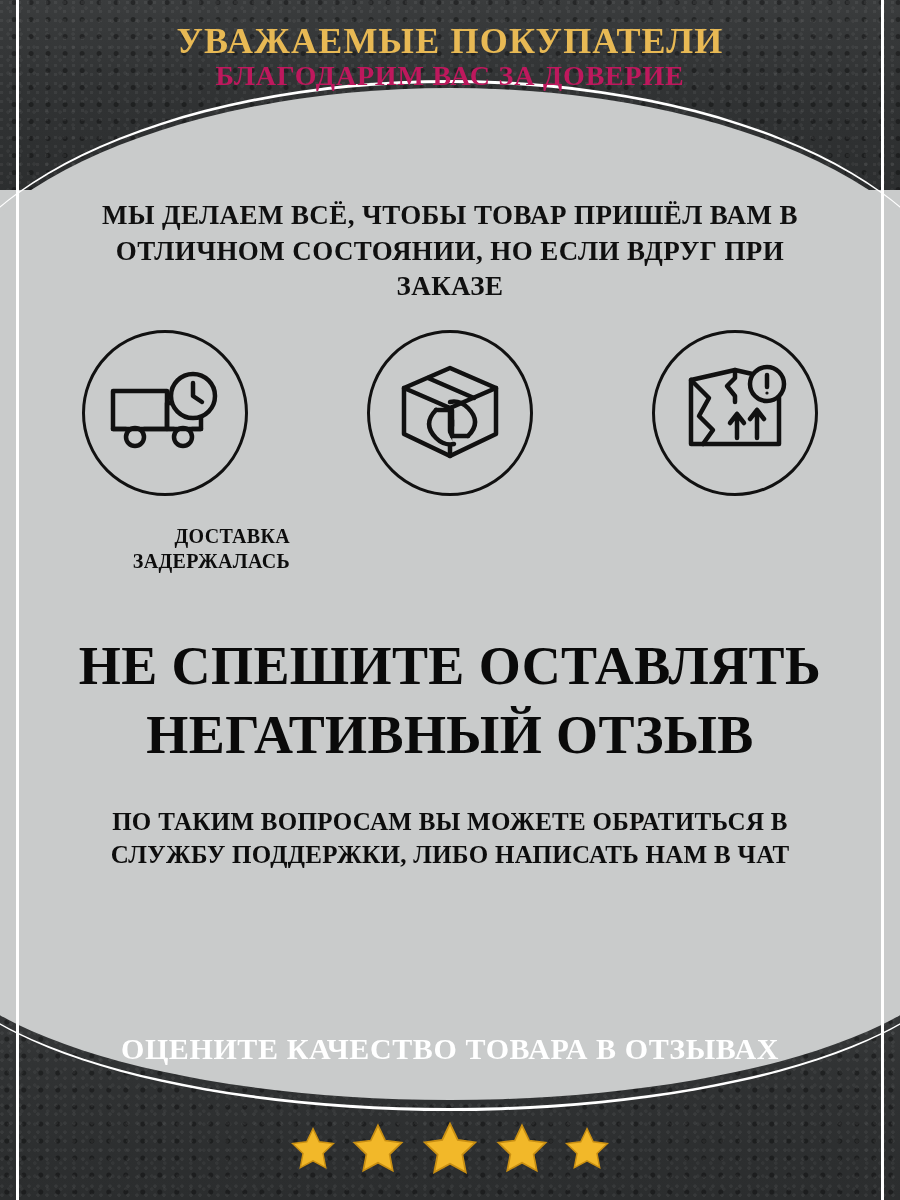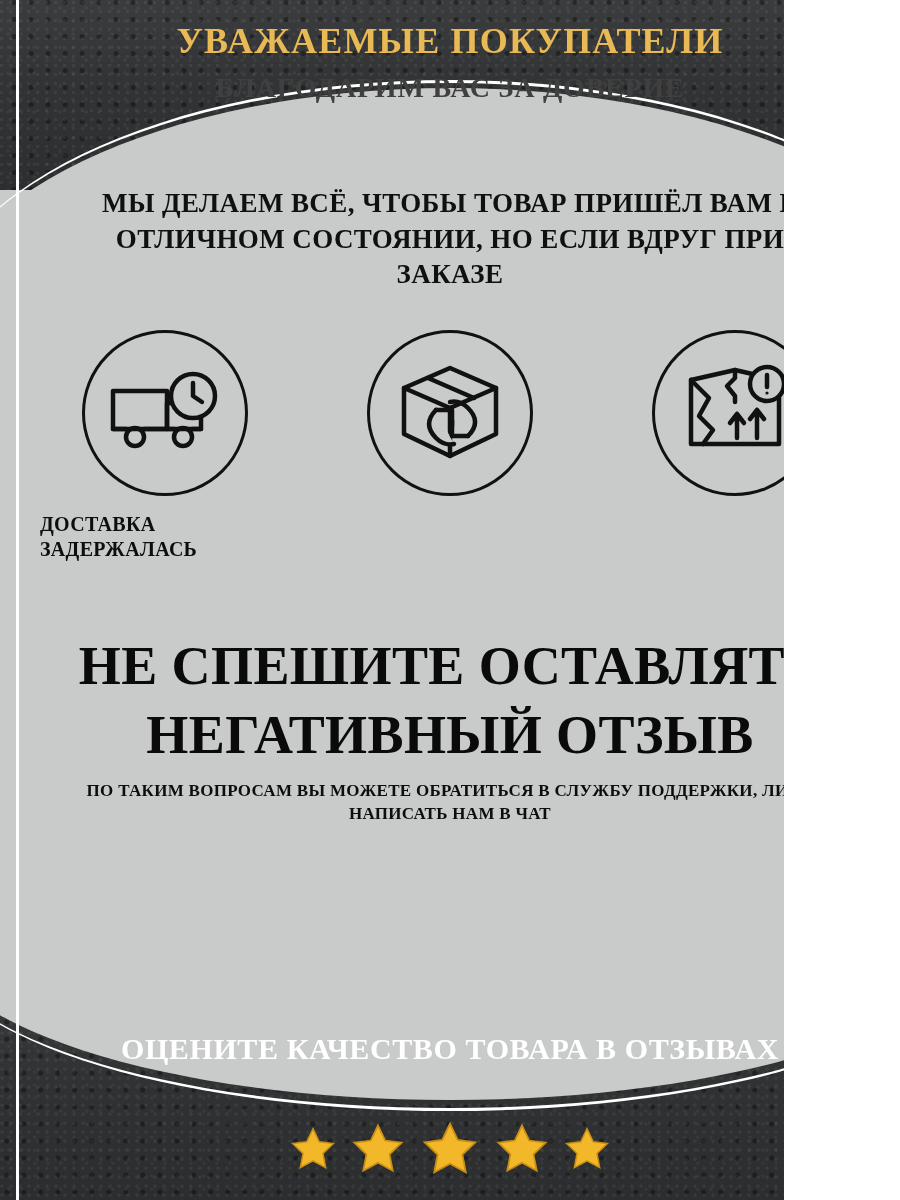--- a/index.html
+++ b/index.html
@@ -2,21 +2,21 @@
 <html lang="ru"><head>
 <meta charset="utf-8">
 <style>
   html, body {
     margin: 0;
     padding: 0;
     background: #ffffff;
   }
   .page {
     position: relative;
-    width: 784px;
+    width: 900px;
     height: 1200px;
     overflow: hidden;
     font-family: "Liberation Serif", serif;
     background: #c9cbcb;
   }
 
   
   .band-top {
     position: absolute;
     left: 0; top: 0;
@@ -105,34 +105,34 @@
   }
   .header-title {
     font-size: 36px;
     font-weight: bold;
     letter-spacing: 1.2px;
     color: #e8b954;
     line-height: 1.06;
     text-transform: uppercase;
   }
   .header-sub {
-    margin-top: 12px;
+    margin-top: 0;
     font-size: 28px;
     font-weight: bold;
     letter-spacing: 0.8px;
-    color: #404040;
+    color: #be185d;
     line-height: 1.14;
     text-transform: uppercase;
   }
 
   
   .intro {
     position: absolute;
     left: 60px;
-    top: 186px;
+    top: 198px;
     width: 780px;
     text-align: center;
     font-size: 27px;
     font-weight: bold;
     color: #101010;
     line-height: 1.32;
     letter-spacing: 0.4px;
     text-transform: uppercase;
     z-index: 5;
   }
@@ -158,26 +158,26 @@
     height: 160px;
     border: 3px solid #111111;
     border-radius: 50%;
     display: flex;
     align-items: center;
     justify-content: center;
     background: transparent;
     overflow: hidden;
   }
   .icon-caption {
-    margin-top: 16px;
+    margin-top: 28px;
     font-size: 20px;
     font-weight: bold;
     color: #0d0d0d;
     line-height: 1.25;
-    text-align: left;
+    text-align: right;
     letter-spacing: 0.3px;
     text-transform: uppercase;
   }
 
   
   .headline {
     position: absolute;
     left: 70px;
     top: 632px;
     width: 760px;
@@ -188,24 +188,24 @@
     line-height: 1.28;
     letter-spacing: 0.4px;
     text-transform: uppercase;
     z-index: 5;
   }
 
   
   .support {
     position: absolute;
     left: 55px;
-    top: 780px;
+    top: 805px;
     width: 790px;
     text-align: center;
-    font-size: 17px;
+    font-size: 25px;
     font-weight: bold;
     color: #0d0d0d;
     line-height: 1.33;
     letter-spacing: 0.3px;
     text-transform: uppercase;
     z-index: 5;
   }
 
   
   .footer-text {

